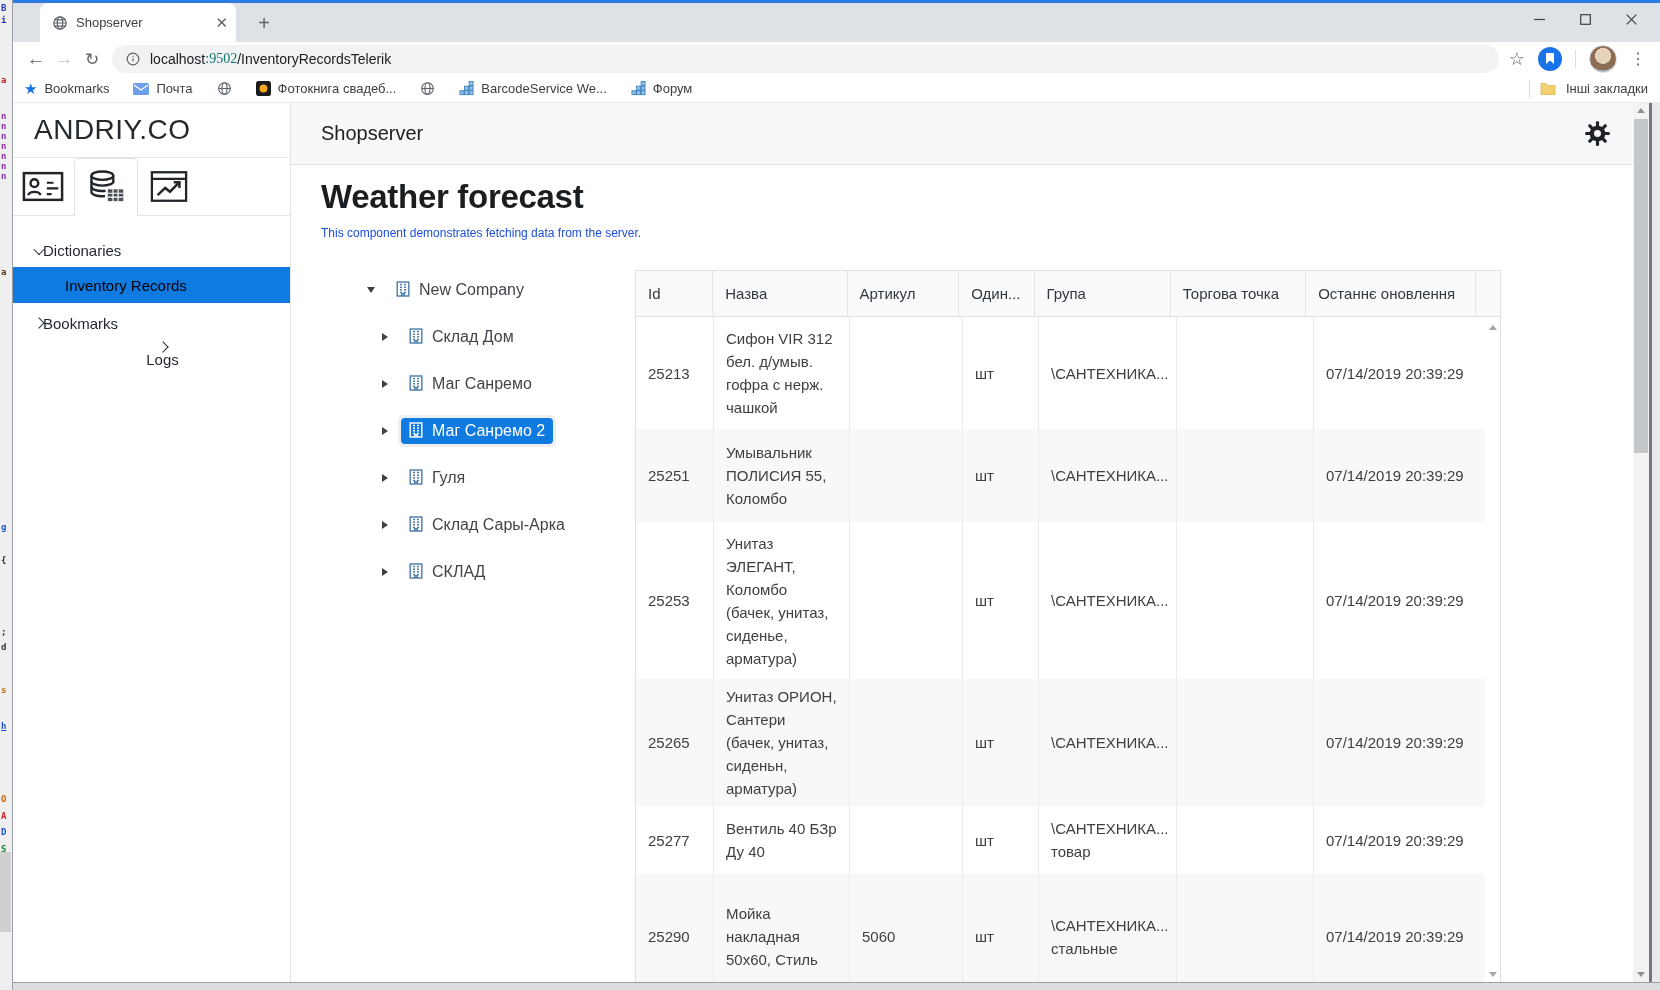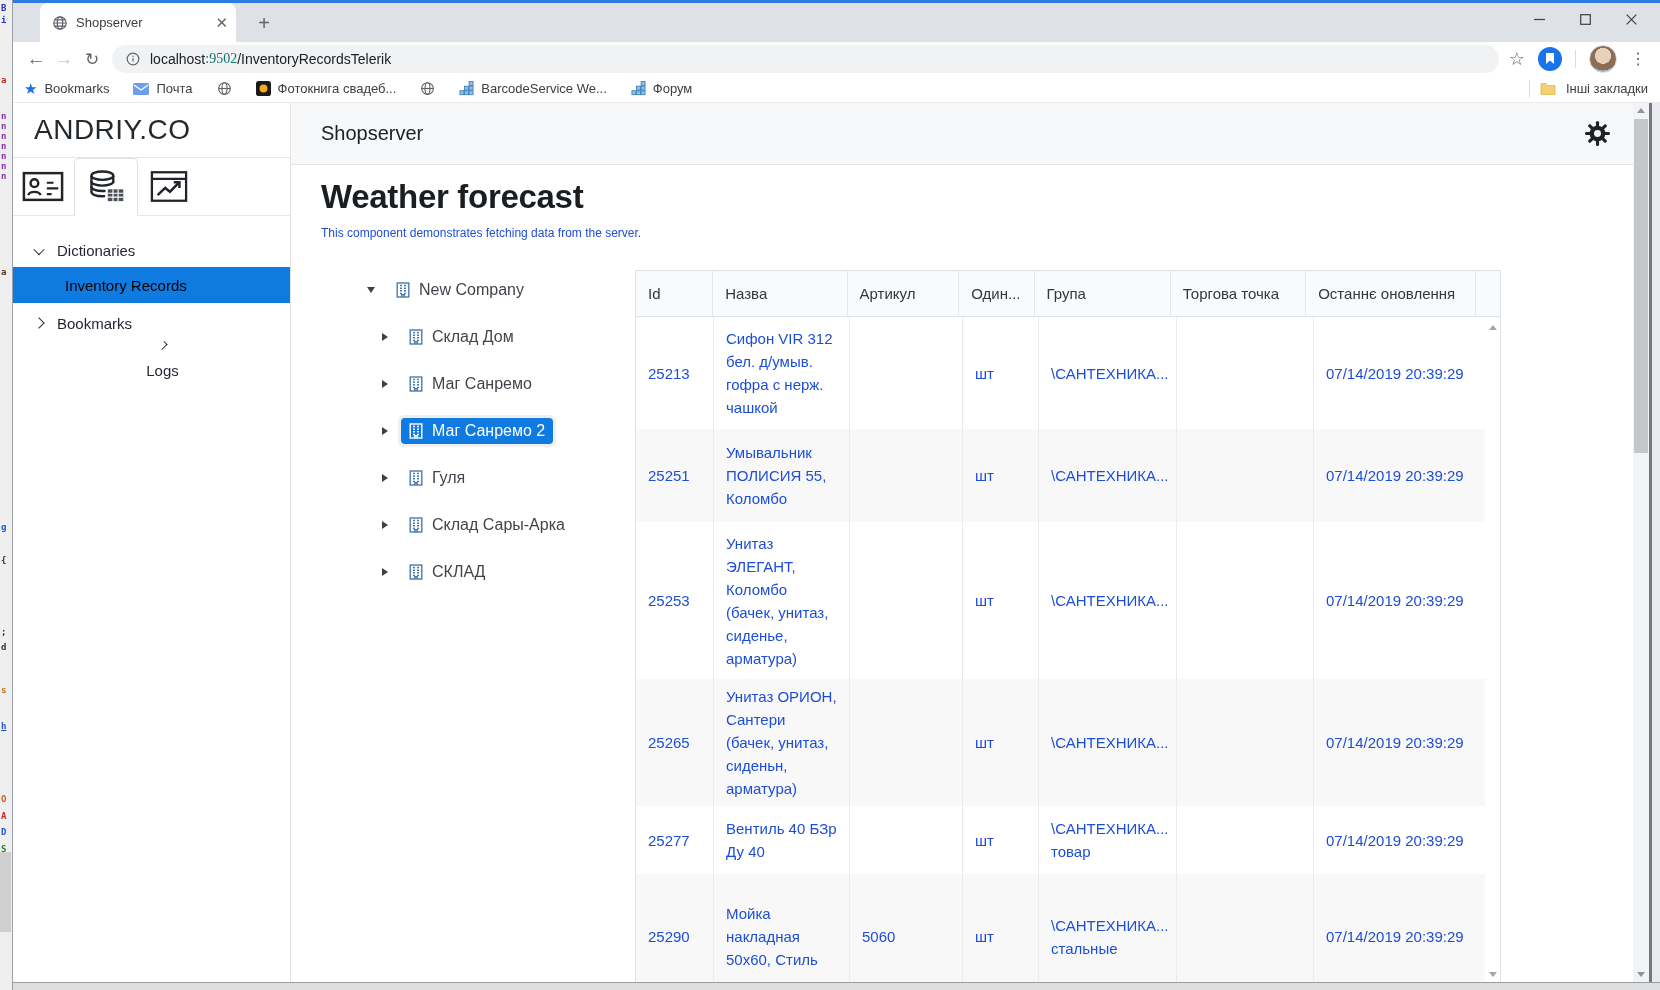--- a/index.html
+++ b/index.html
@@ -55,21 +55,21 @@
   
   .app{flex:1;display:flex;min-height:0;}
   .sidebar{width:278px;flex:0 0 auto;border-right:1px solid #e3e3e3;display:flex;flex-direction:column;background:#fff;}
   .logo{height:54px;display:flex;align-items:center;padding-left:22px;border-bottom:1px solid #e6e6e6;
         font-size:28px;letter-spacing:.5px;color:#24292e;}
   .icon-tabs{height:57px;border-bottom:1px solid #e6e6e6;display:flex;padding-left:0;}
   .icon-tab{width:62px;display:flex;align-items:center;justify-content:center;}
   .icon-tab.active{background:#fff;border:1px solid #e0e0e0;border-bottom:1px solid #fff;
                    border-radius:5px 5px 0 0;margin-bottom:-1px;}
   .nav{padding-top:18px;font-size:15px;color:#1f2430;}
-  .nav-item{height:33px;display:flex;align-items:center;padding-left:23px;gap:14px;}
+  .nav-item{height:33px;display:flex;align-items:center;padding-left:23px;}
   .nav-sub{height:36px;display:flex;align-items:center;padding-left:53px;background:#0f7ae0;color:#000000;}
   .chev{display:inline-block;width:7px;height:7px;border-right:1.8px solid #2b2f33;border-bottom:1.8px solid #2b2f33;}
   .chev.down{transform:rotate(45deg) translate(-1px,-1px);}
   .chev.right{transform:rotate(-45deg);}
 
   .main{flex:1;position:relative;min-width:0;background:#fff;}
   .appbar{height:61px;background:#f7f8f9;border-bottom:1px solid #e1e4e7;display:flex;align-items:center;
           padding:0 22px 0 30px;}
   .appbar .t{font-size:20px;color:#202124;}
   .appbar .gear{margin-left:auto;}
@@ -80,39 +80,39 @@
   
   .tree{position:absolute;left:70px;top:112px;width:270px;}
   .tree-row{display:flex;align-items:center;height:28px;margin-bottom:19px;}
   .tree-row .gap{width:10px;flex:0 0 auto;}
   .tri-down{width:0;height:0;border-left:4.5px solid transparent;border-right:4.5px solid transparent;
             border-top:6px solid #404040;flex:0 0 auto;}
   .tri-right{width:0;height:0;border-top:4.5px solid transparent;border-bottom:4.5px solid transparent;
              border-left:6px solid #404040;flex:0 0 auto;}
   .tree-child{padding-left:21px;}
   .ring{display:flex;border-radius:6px;padding:3px;}
-  .pill{display:flex;align-items:center;gap:9px;padding:4px 8px;border-radius:4px;
+  .pill{display:flex;align-items:flex-start;gap:9px;padding:4px 8px;border-radius:4px;
         font-size:16px;color:#3f454b;white-space:nowrap;}
   .pill .b-icon{display:flex;color:#4a7dab;}
   .tree-row.selected .ring{background:#efefef;}
   .tree-row.selected .pill{background:#0f7ae0;color:#fff;}
   .tree-row.selected .pill .b-icon{color:#fff;}
 
   
   .grid{position:absolute;left:344px;top:106px;width:866px;height:716px;border:1px solid #dee2e6;
         box-sizing:border-box;background:#fff;}
   .ghead{display:flex;height:46px;background:#f9fafb;border-bottom:1px solid #dee2e6;box-sizing:border-box;}
   .hcell{display:flex;align-items:center;padding:0 12px;box-sizing:border-box;border-right:1px solid #e3e7ea;
          font-size:15px;color:#32383e;white-space:nowrap;overflow:hidden;}
   .hfill{width:15px;border-right:none;}
   .gbody{position:relative;height:668px;overflow:hidden;}
   .grow{display:flex;width:850px;}
   .grow.alt{background:#f8f8f8;}
   .gcell{display:flex;align-items:center;padding:6px 12px;box-sizing:border-box;border-right:1px solid #e9ecee;
-         font-size:15px;line-height:23px;color:#1d4ed8;white-space:pre-line;}
+         font-size:15px;line-height:23px;color:#404040;white-space:pre-line;}
   .grow:nth-child(1){min-height:112px;} .grow:nth-child(2){min-height:93px;}
   .grow:nth-child(3){min-height:157px;} .grow:nth-child(4){min-height:115px;}
   .grow:nth-child(5){min-height:68px;}  .grow:nth-child(6){min-height:125px;}
   .c0{width:78px;} .c1{width:136px;} .c2{width:113px;} .c3{width:76px;}
   .c4{width:138px;} .c5{width:137px;} .c6{width:172px;}
   .gscroll{position:absolute;right:0;top:0;bottom:0;width:15px;background:#fff;}
   .sarrow{position:absolute;left:50%;transform:translateX(-50%);width:0;height:0;
           border-left:4px solid transparent;border-right:4px solid transparent;}
   .sarrow.up{top:8px;border-bottom:5px solid #a6a6a6;}
   .sarrow.dn{bottom:8px;border-top:5px solid #a6a6a6;}

